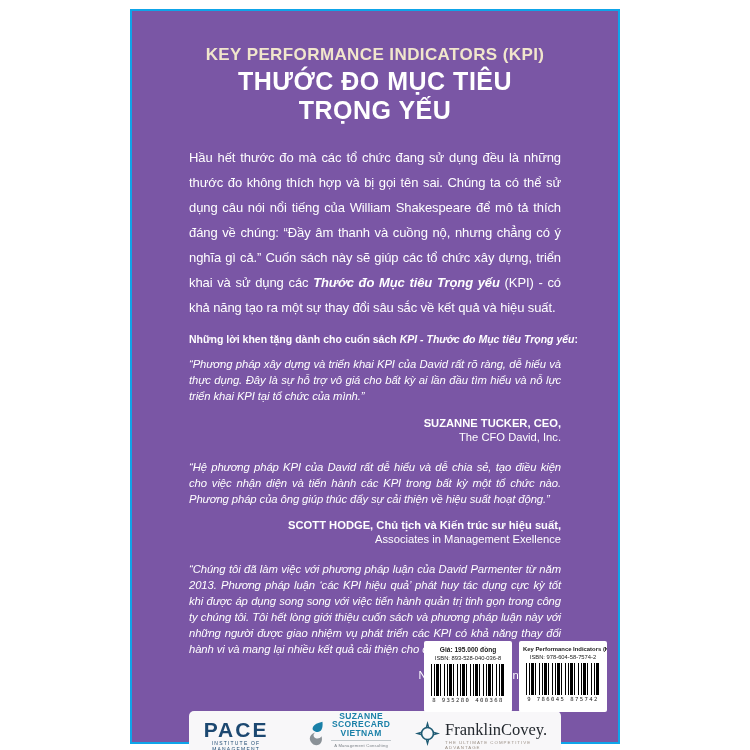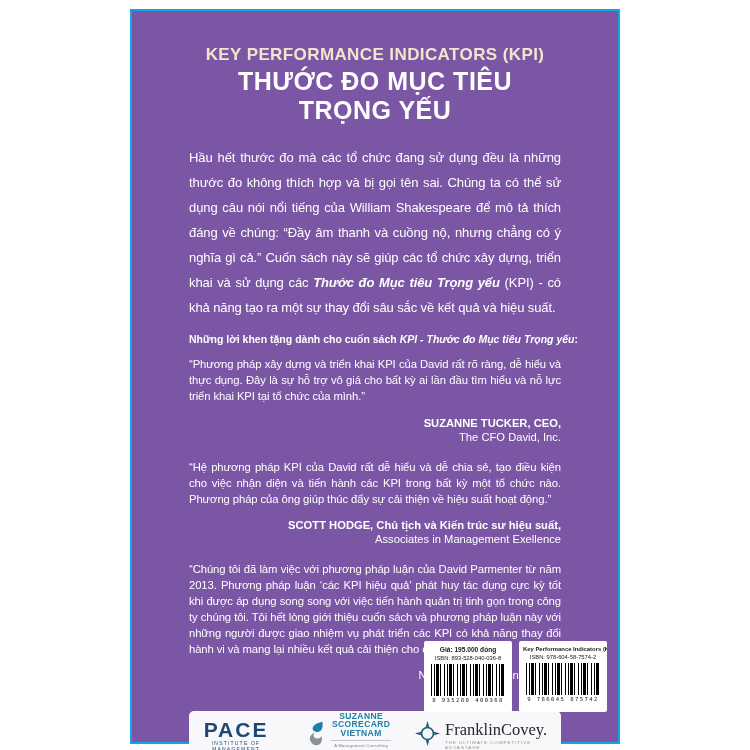--- a/index.html
+++ b/index.html
@@ -9,21 +9,21 @@
          background:#7a56a5;border:2px solid #0ea5e9;box-sizing:border-box;position:absolute;}
   .content{padding:34px 57px 0 57px;color:#ffffff;}
   .title{text-align:center;}
   .title-en{font-size:17px;font-weight:bold;color:#f1e6cc;letter-spacing:.4px;}
   .title-vi{font-size:25px;font-weight:bold;color:#ffffff;margin-top:2px;letter-spacing:.5px;}
   .intro{margin-top:20px;font-size:13px;line-height:25px;text-align:justify;letter-spacing:-.1px;}
   .bold-italic{font-weight:bold;font-style:italic;}
   .praise{margin-top:8px;font-size:11.3px;font-weight:bold;white-space:nowrap;
           transform:scaleX(.93);transform-origin:left center;width:108%;}
   .praise em{font-style:italic;}
-  .quote{margin-top:10px;font-size:11.3px;line-height:16px;text-align:justify;letter-spacing:-.1px;}
+  .quote{margin-top:10px;font-size:11.3px;line-height:16px;font-style:italic;text-align:justify;letter-spacing:-.1px;}
   .quote.mt{margin-top:14px;}
   .attr{margin-top:3px;text-align:right;font-size:11.2px;line-height:14.5px;}
   .attr .name{font-weight:bold;}
   .logo-box{margin-top:28px;width:100%;height:50px;background:#f8f7f9;border-radius:5px;
             display:flex;align-items:center;justify-content:space-between;gap:24px;box-sizing:border-box;}
   .logo-pace{text-align:center;color:#1c4871;}
   .pace-name{font-size:21px;font-weight:bold;letter-spacing:2px;line-height:19px;}
   .pace-sub{font-size:5px;letter-spacing:1.2px;margin-top:1px;}
   .logo-bsv{display:flex;align-items:center;gap:4px;}
   .bsv-lines{text-align:center;color:#1a80a8;font-weight:bold;font-size:8.5px;line-height:8.8px;letter-spacing:.4px;}

